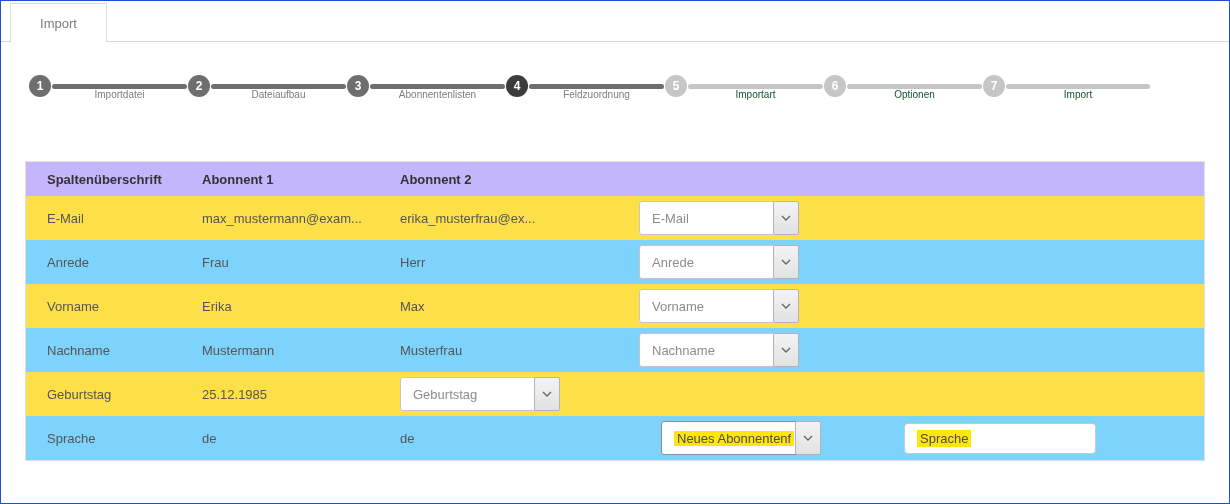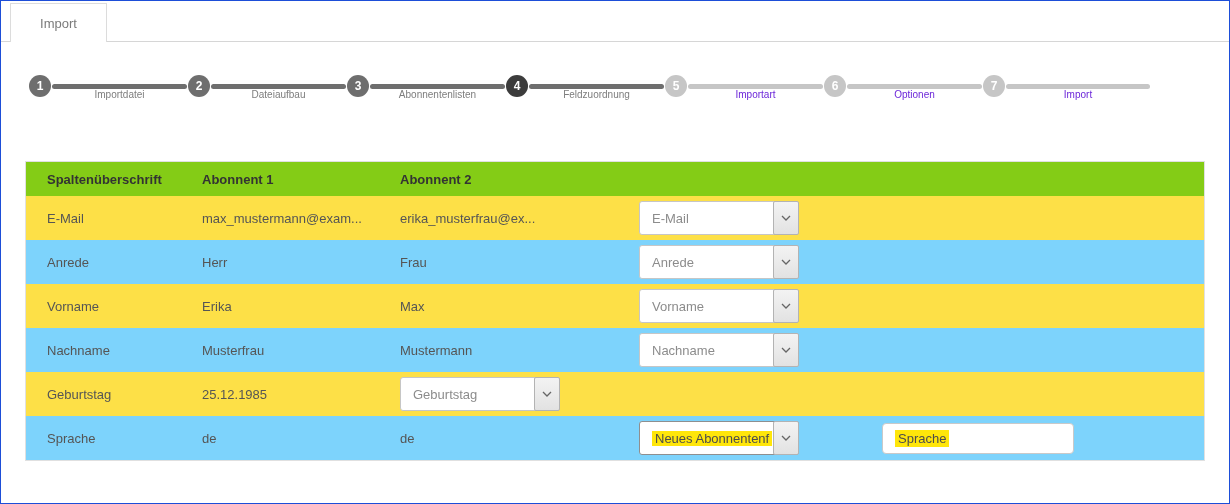--- a/index.html
+++ b/index.html
@@ -35,43 +35,43 @@
   .slabel {
     position:absolute; left:11px; right:-11px; top:25px;
     text-align:center; font-size:10px; white-space:nowrap;
   }
   .step.done .circle   { background:var(--step_done,#6e6e6e); }
   .step.current .circle{ background:var(--step_current,#3c3c3c); }
   .step.todo .circle   { background:var(--step_todo,#c6c6c6); }
   .step.done .bar, .step.current .bar { background:var(--step_done,#6e6e6e); }
   .step.todo .bar { background:var(--step_todo,#c6c6c6); }
   .step.done .slabel, .step.current .slabel { color:#7d7d7d; }
-  .step.todo .slabel { color:#6d28d9; }
+  .step.todo .slabel { color:#14532d; }
   
   .maptable {
     position:absolute; top:160px; left:24px; width:1180px;
     border:1px solid #e0e0e0; font-size:13px;
   }
   .trow {
     display:grid; grid-template-columns:155px 198px 239px 1fr;
     align-items:center; height:44px;
   }
-  .trow.thead { height:34px; background:#84cc16; font-weight:bold; color:#333; }
+  .trow.thead { height:34px; background:#c4b5fd; font-weight:bold; color:#333; }
   .trow.even { background:#fde047; }
   .trow.odd  { background:#7dd3fc; }
   .cell { padding-left:21px; color:#555; white-space:nowrap; overflow:hidden; }
   .thead .cell { color:#333; }
   
   .fieldcell { display:flex; align-items:center; }
   .selectbox {
     position:relative; width:160px; height:34px;
     background:#fff; border:1px solid #c6c6c6; border-radius:3px;
     display:flex; align-items:center; cursor:pointer;
   }
-  .selectbox.focused { border-color:#8f8f8f; }
+  .selectbox.focused { border-color:#8f8f8f;margin-left:22px; }
   .seltext {
     padding-left:12px; padding-right:28px; color:#8c8c8c;
     white-space:nowrap; overflow:hidden; flex:1;
   }
   .selarrow {
     position:absolute; top:-1px; right:-1px; bottom:-1px; width:26px;
     background:linear-gradient(#f3f3f3,#e2e2e2);
     border:1px solid #b3b3b3; border-radius:2px;
     display:flex; align-items:center; justify-content:center;
   }
@@ -153,22 +153,22 @@
             <svg width="10" height="6" viewBox="0 0 10 6">
                 <polyline points="1,1 5,5 9,1" fill="none" stroke="#666" stroke-width="1.3"></polyline>
               </svg>
           </span>
         </div>
       </div>
     </div>
 
     <div class="trow odd">
       <div class="cell">Anrede</div>
+      <div class="cell">Frau</div>
       <div class="cell">Herr</div>
-      <div class="cell">Frau</div>
       <div class="cell fieldcell">
         <div class="selectbox">
           <span class="seltext">Anrede</span>
           <span class="selarrow">
             <svg width="10" height="6" viewBox="0 0 10 6">
                 <polyline points="1,1 5,5 9,1" fill="none" stroke="#666" stroke-width="1.3"></polyline>
               </svg>
           </span>
         </div>
       </div>
@@ -185,22 +185,22 @@
             <svg width="10" height="6" viewBox="0 0 10 6">
                 <polyline points="1,1 5,5 9,1" fill="none" stroke="#666" stroke-width="1.3"></polyline>
               </svg>
           </span>
         </div>
       </div>
     </div>
 
     <div class="trow odd">
       <div class="cell">Nachname</div>
+      <div class="cell">Mustermann</div>
       <div class="cell">Musterfrau</div>
-      <div class="cell">Mustermann</div>
       <div class="cell fieldcell">
         <div class="selectbox">
           <span class="seltext">Nachname</span>
           <span class="selarrow">
             <svg width="10" height="6" viewBox="0 0 10 6">
                 <polyline points="1,1 5,5 9,1" fill="none" stroke="#666" stroke-width="1.3"></polyline>
               </svg>
           </span>
         </div>
       </div>

